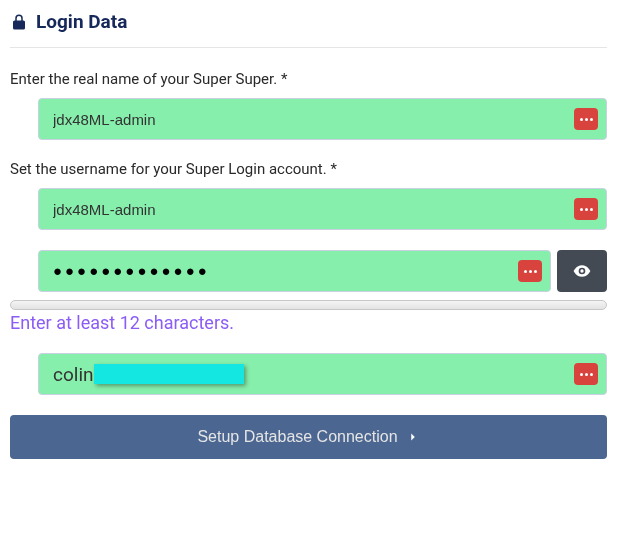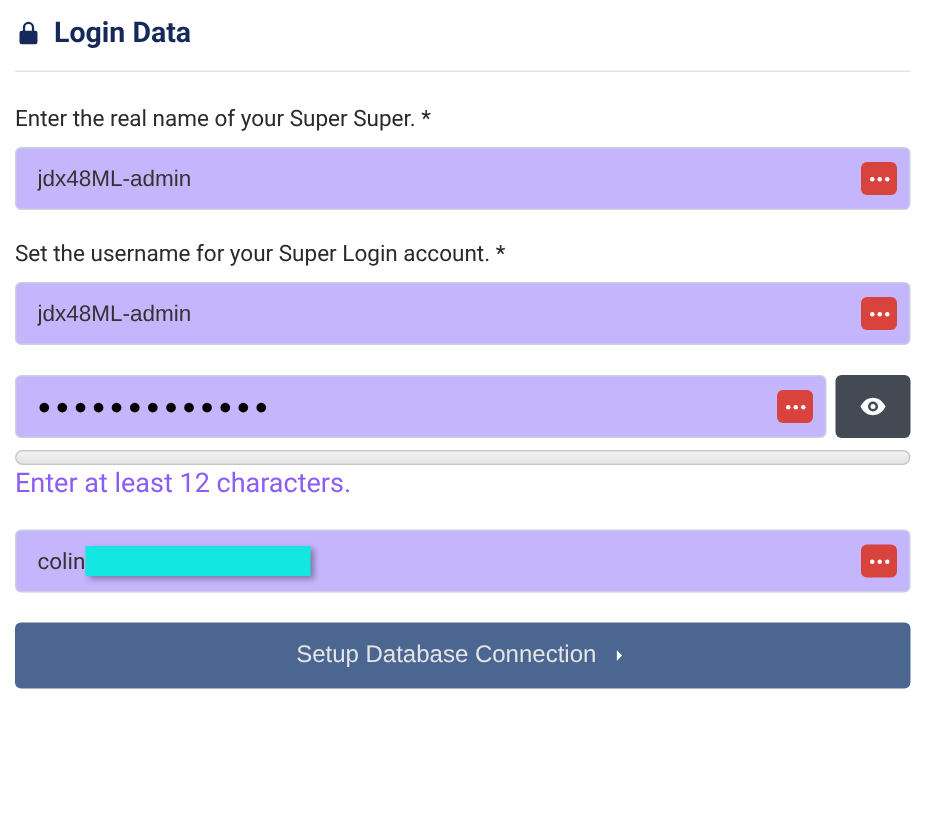--- a/index.html
+++ b/index.html
@@ -35,23 +35,24 @@
   display: flex;
   gap: 6px;
   align-items: stretch;
 }
 .input-wrap {
   flex: 1;
   display: flex;
   align-items: center;
   border: 1px solid #c7d1e0;
   border-radius: 4px;
-  background: #c4b5fd;
+  background: #86efac;
   padding: 0 8px 0 14px;
   height: 42px;
+  margin-left: 28px;
 }
 .input-wrap input {
   flex: 1;
   border: none;
   outline: none;
   font-size: 15px;
   color: #333;
   background: transparent;
   height: 100%;
 }
@@ -92,21 +93,21 @@
 }
 .hint {
   font-size: 18px;
   color: #8b5cf6;
   margin-top: 2px;
 }
 .email-val {
   display: flex;
   align-items: center;
   gap: 0;
-  font-size: 15px;
+  font-size: 19px;
 }
 .redact {
   display: inline-block;
   width: 150px;
   height: 20px;
   background: #14e6e1;
   box-shadow: 2px 2px 4px rgba(0,0,0,0.35);
 }
 .submit-btn {
   width: 100%;

